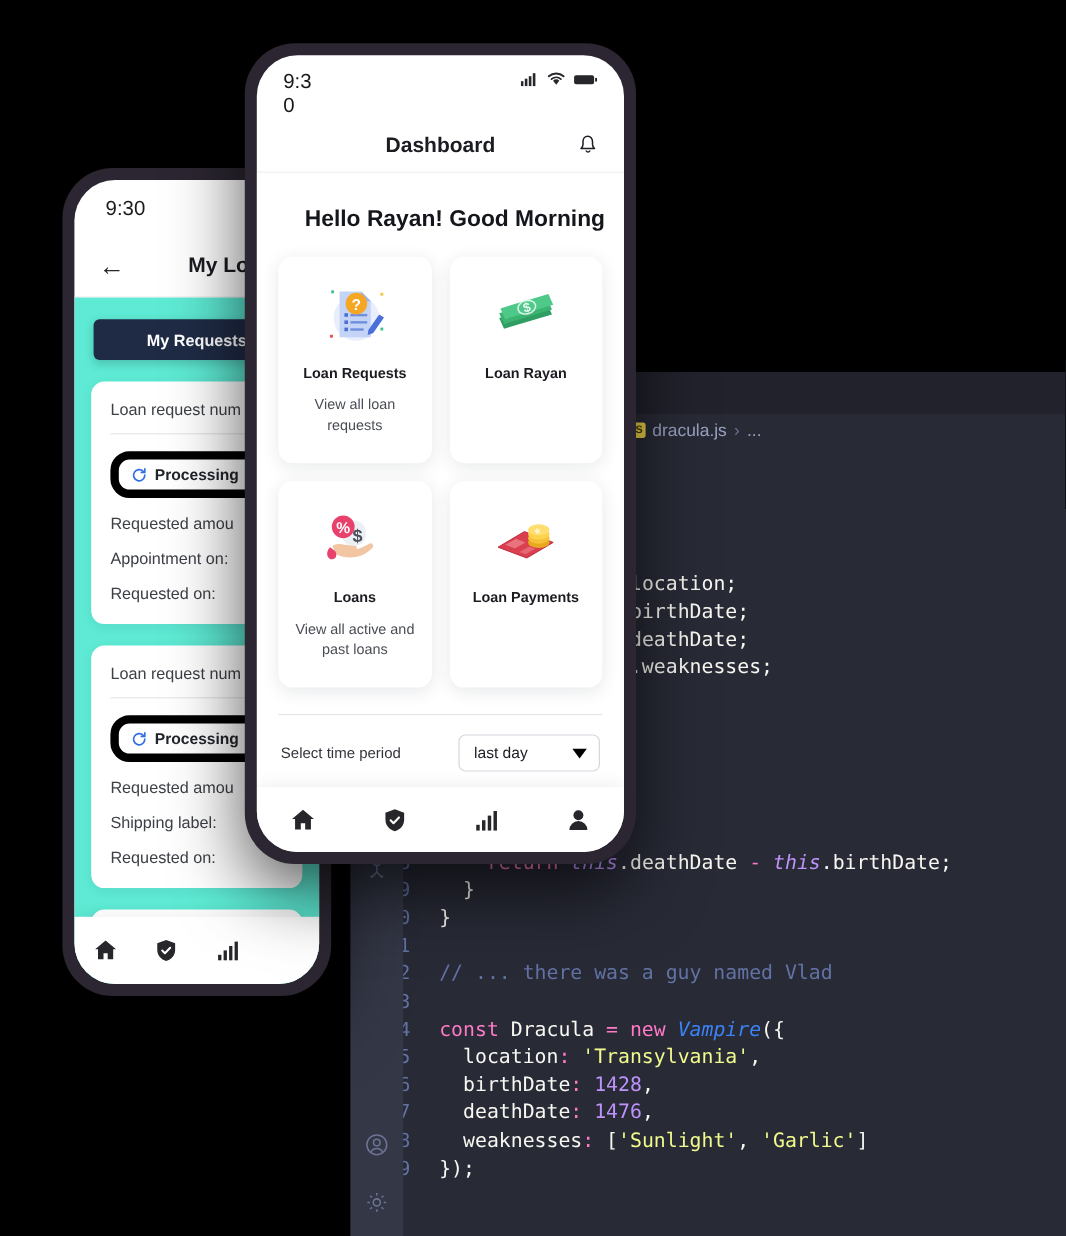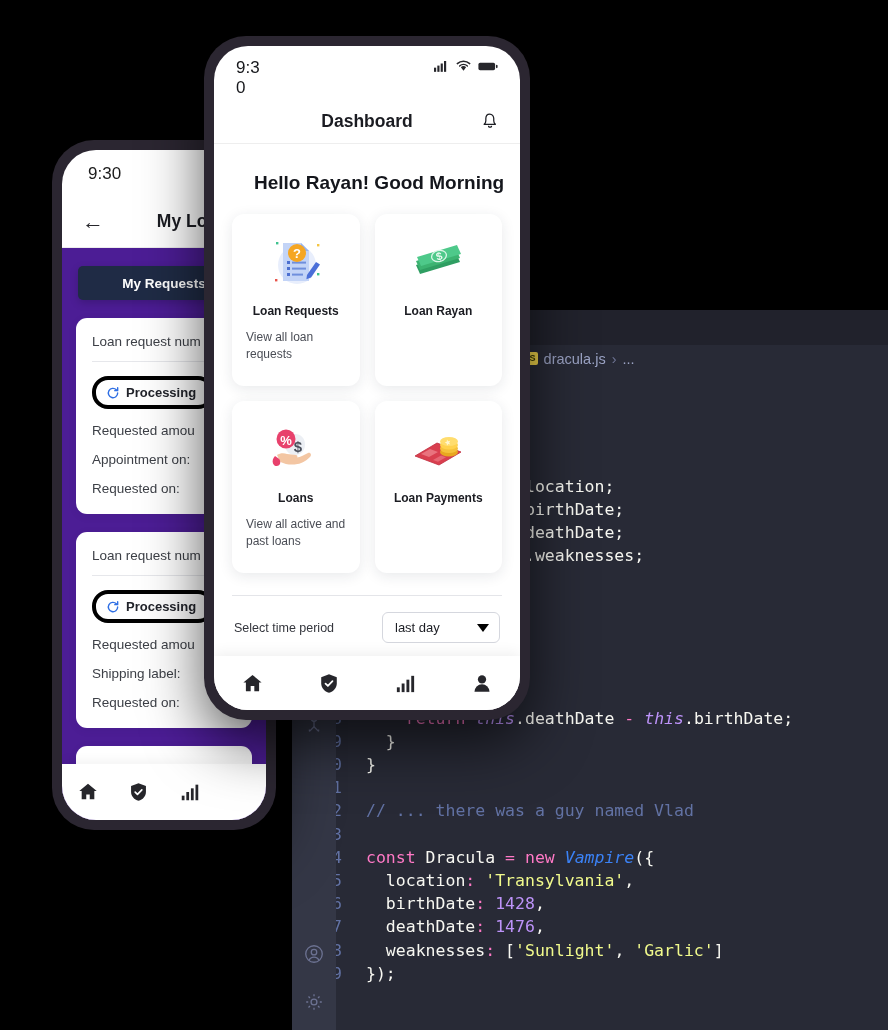--- a/index.html
+++ b/index.html
@@ -115,39 +115,39 @@
     padding:0 20px; position:relative;
     border-bottom:1px solid #ececec;
   }
   .lp-back { font-size:22px; color:#26262b; line-height:1; }
   .lp-title {
     position:absolute; left:0; right:0; text-align:center;
     font-size:17.5px; font-weight:bold; color:#1b1c22;
     font-family:"Liberation Sans",sans-serif;
     padding-left:46px;
   }
-  .lp-body { background:#4c1d95; position:absolute; top:98px; left:0; right:0; bottom:0; }
+  .lp-body { background:#5eead4; position:absolute; top:98px; left:0; right:0; bottom:0; }
   .lp-tabbtn {
     margin:18px 16px 0 16px; height:34px;
     background:#1f2b45; border-radius:5px;
     display:flex; align-items:center; justify-content:center;
     color:#ffffff; font-size:13.5px; font-weight:bold;
     font-family:"Liberation Sans",sans-serif;
     box-shadow:0 3px 8px rgba(0,0,0,0.18);
   }
   .lp-card {
     margin:18px 14px 0 14px; background:#ffffff;
     border-radius:11px; padding:16px 16px 18px 16px;
     box-shadow:0 2px 10px rgba(30,35,60,0.07);
   }
   .lp-card-title { font-size:13.5px; color:#3d4047; white-space:nowrap; font-family:"Liberation Sans",sans-serif; }
   .lp-divider { height:1px; background:#e6e7eb; margin:12px 0 14px 0; }
   .lp-badge {
     display:inline-flex; align-items:center; gap:6px;
-    border:4px solid #000000; border-radius:16px;
+    border:7px solid #000000; border-radius:16px;
     padding:5px 14px 5px 10px; font-size:13px; font-weight:bold; color:#22242b;
     font-family:"Liberation Sans",sans-serif;
   }
   .lp-badge svg { width:14px; height:14px; }
   .lp-row { font-size:13.5px; color:#3d4047; margin-top:14px; white-space:nowrap; font-family:"Liberation Sans",sans-serif; }
   .lp-nav {
     position:absolute; left:0; right:0; bottom:0; height:56px;
     background:#ffffff; display:flex; align-items:center;
     box-shadow:0 -2px 12px rgba(0,0,0,0.06);
   }
@@ -183,21 +183,21 @@
     box-shadow:0 3px 14px rgba(30,35,60,0.10);
     display:flex; flex-direction:column; align-items:center;
     padding-top:18px;
   }
   .mp-card-icon { height:62px; display:flex; align-items:center; justify-content:center; }
   .mp-card-title {
     font-size:12px; font-weight:bold; color:#1b1c22; margin-top:10px;
     font-family:"Liberation Sans",sans-serif;
   }
   .mp-card-sub {
-    font-size:12px; color:#4a4d55; margin-top:11px; 
+    font-size:12px; color:#4a4d55; margin-top:11px; text-align:center;
     line-height:17px; padding:0 14px; font-family:"Liberation Sans",sans-serif;
   }
   .mp-sep { height:1px; background:#e4e5e9; margin:22px 18px 0 18px; }
   .mp-period {
     display:flex; align-items:center; justify-content:space-between;
     padding:16px 20px 0 20px;
   }
   .mp-period-label { font-size:12.5px; color:#34363d; font-family:"Liberation Sans",sans-serif; }
   .mp-select {
     width:118px; height:31px; border:1px solid #d5d7de; border-radius:6px;

